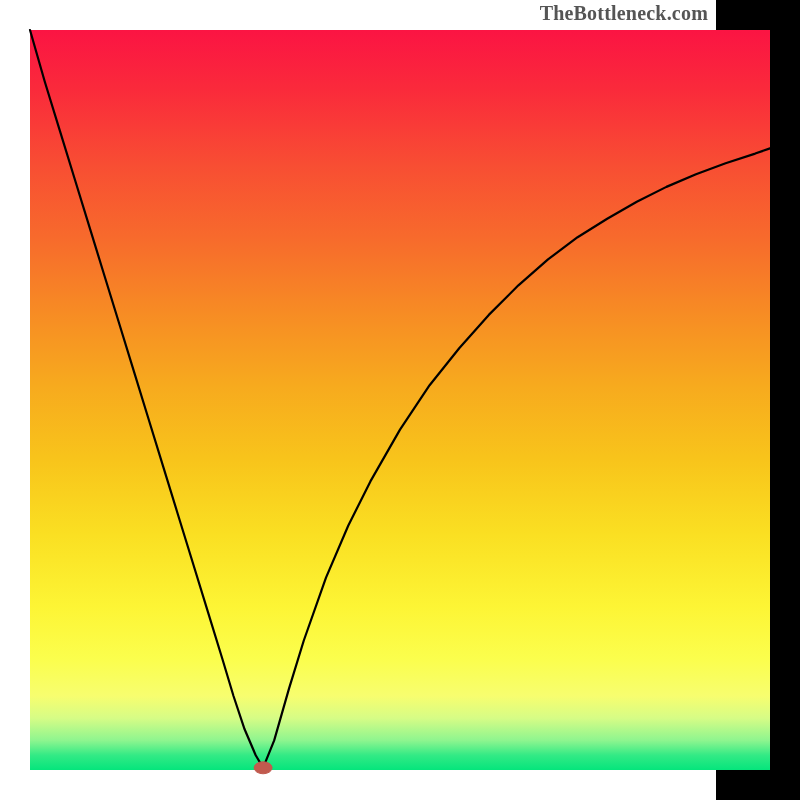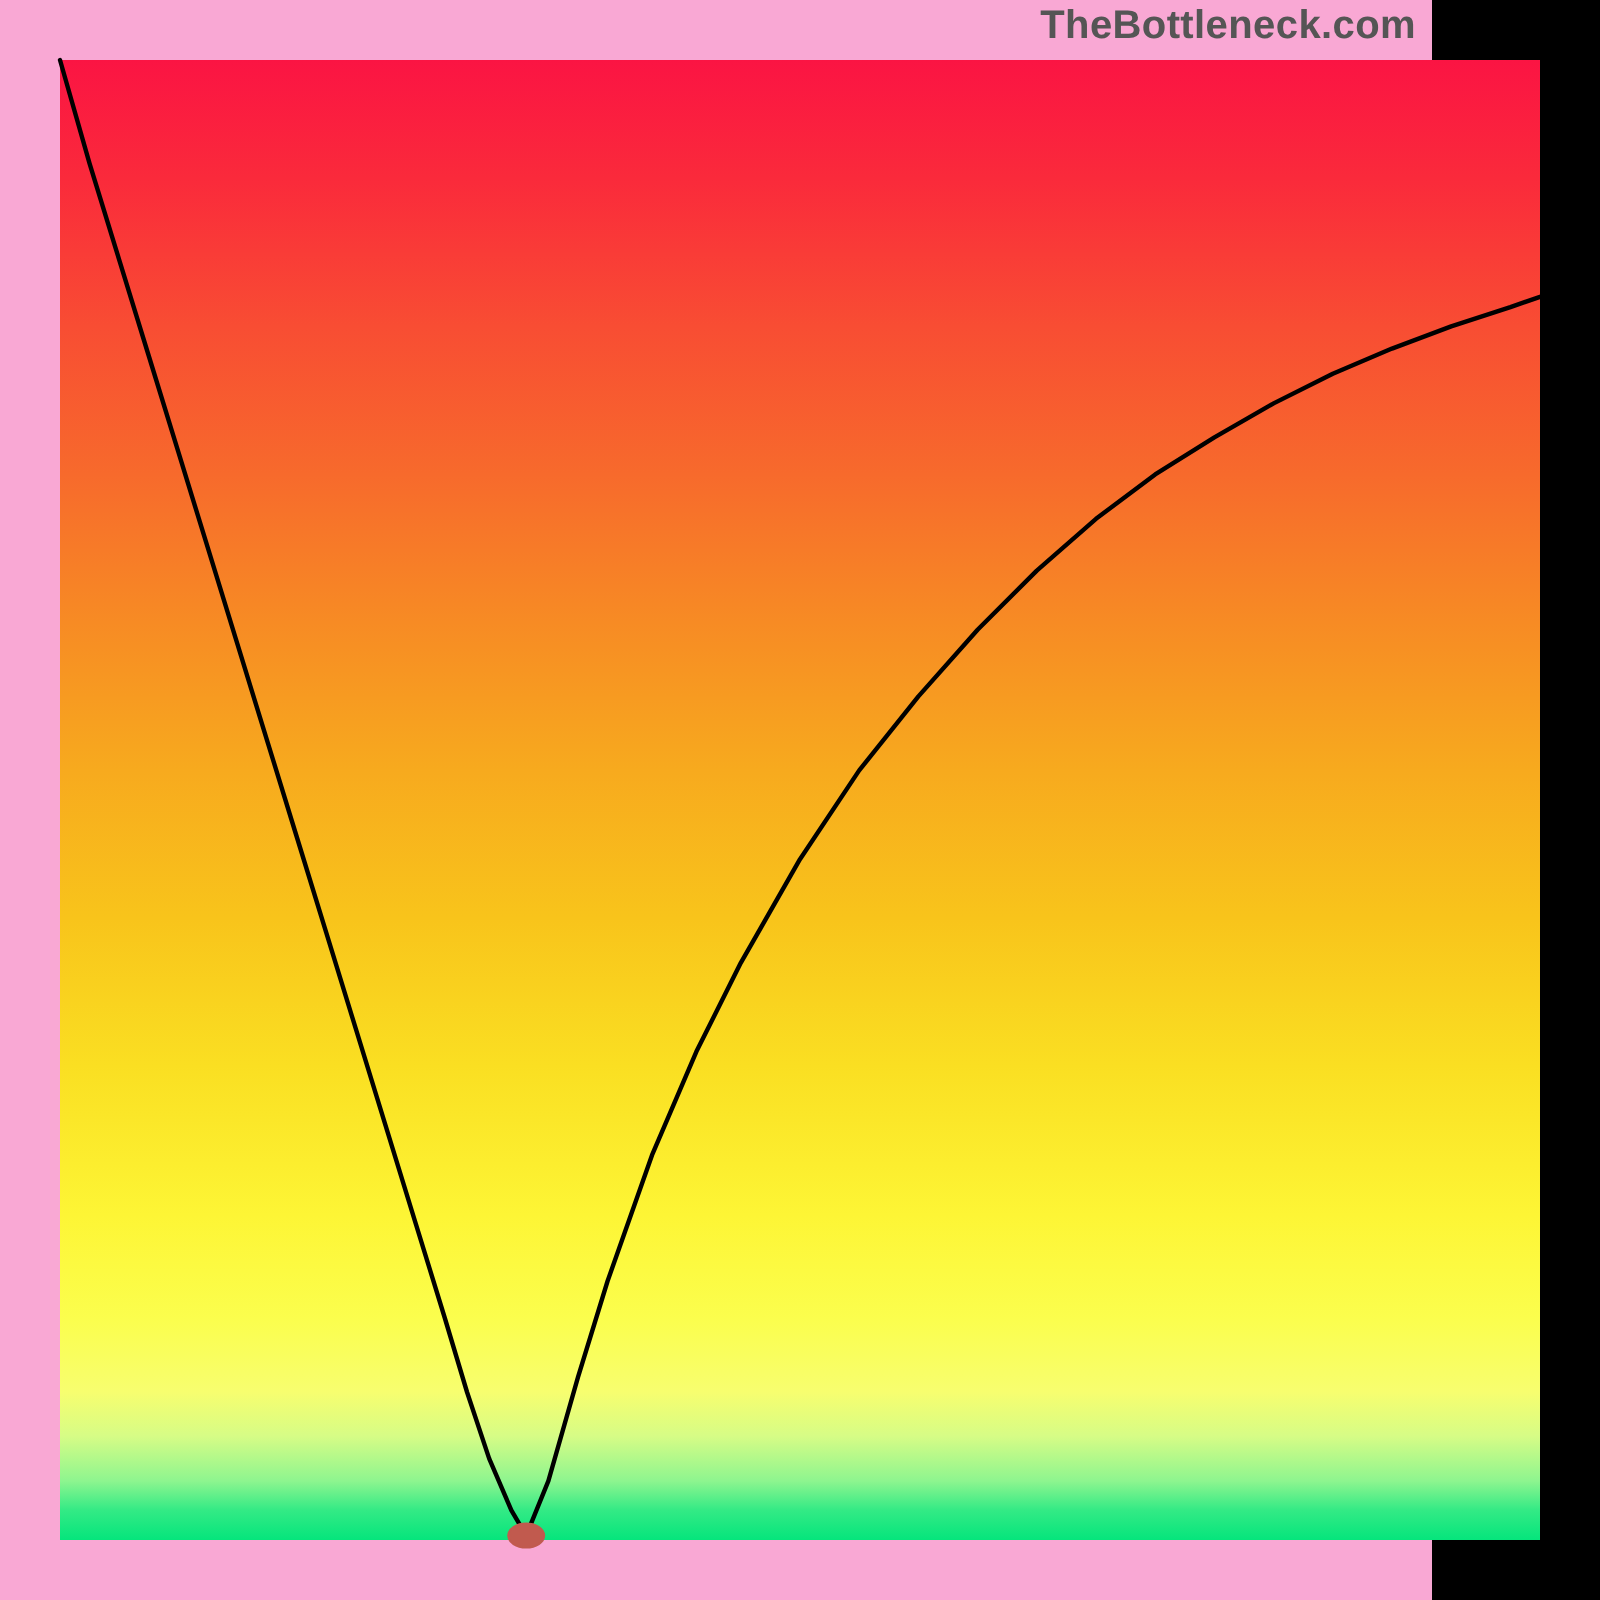--- a/index.html
+++ b/index.html
@@ -8,21 +8,22 @@
     width: 800px;
     height: 800px;
     overflow: hidden;
     background: #000;
     font-family: Arial, Helvetica, sans-serif;
   }
   .frame {
     position: relative;
     width: 716px;
     height: 800px;
-    background: #f9a8d4;
+    background: #ffffff;
+    font-family: Liberation Serif, serif;
   }
   .watermark {
     position: absolute;
     top: 2px;
     right: 8px;
     color: #555;
     font-size: 20px;
     font-weight: 600;
     letter-spacing: 0.2px;
     user-select: none;

